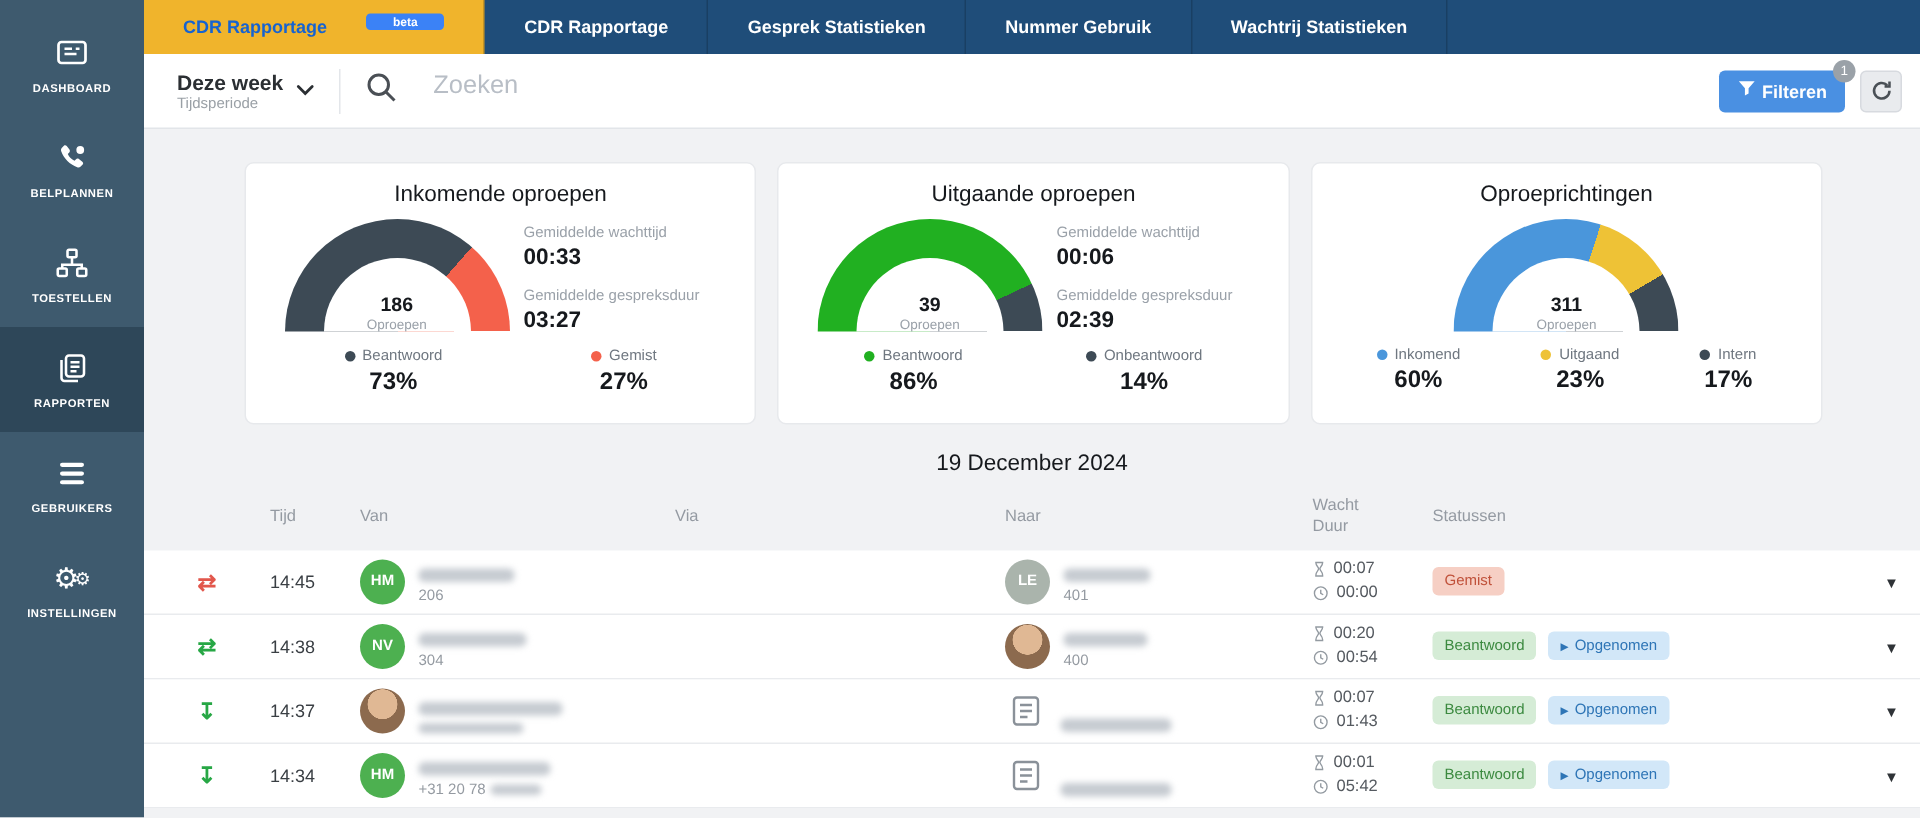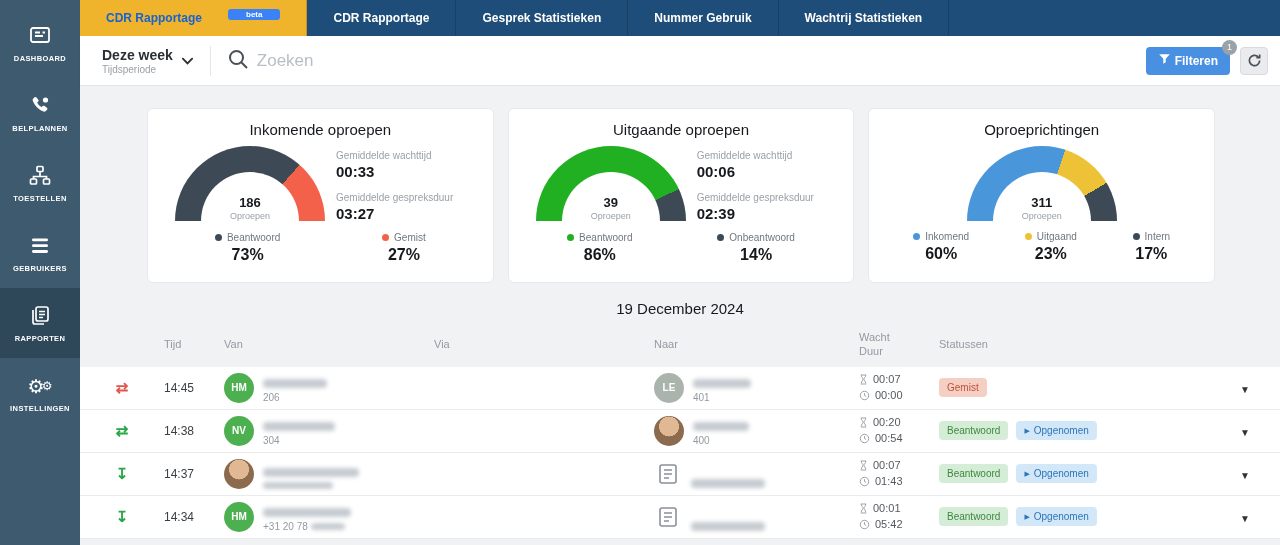--- a/index.html
+++ b/index.html
@@ -1,20 +1,20 @@
 <!DOCTYPE html>
 <html><head>
 <meta charset="utf-8">
 <style>
   * { margin:0; padding:0; box-sizing:border-box; }
   html,body { width:1280px; height:545px; overflow:hidden; font-family:"Liberation Sans", sans-serif; background:#f1f2f4; }
   .app { display:flex; width:1280px; height:545px; }
 
   
-  .sidebar { width:80px; background:#3e5a6e; display:flex; flex-direction:column; flex-shrink:0; padding-top:8px; }
+  .sidebar { width:96px; background:#3e5a6e; display:flex; flex-direction:column; flex-shrink:0; padding-top:8px; }
   .side-item { height:70px; display:flex; flex-direction:column; align-items:center; justify-content:center; gap:5px; cursor:pointer; }
   .side-item.active { background:#2e4759; }
   .side-icon { width:26px; height:26px; display:flex; align-items:center; justify-content:center; color:#fff; }
   .side-icon svg { width:24px; height:24px; }
   .side-label { color:#fff; font-size:7.5px; font-weight:bold; letter-spacing:.4px; }
   .gear-combo { color:#fff; line-height:1; }
 
   
   .main { flex:1; display:flex; flex-direction:column; }
 
@@ -24,21 +24,21 @@
   .tab.active { background:#f0b42c; color:#1663d1; }
   .beta-badge { background:#3b82f6; color:#fff; font-size:8px; font-weight:bold; padding:1px 18px; border-radius:3px; margin-left:6px; position:relative; top:-4px; }
 
   
   .toolbar { height:50px; background:#fff; display:flex; align-items:center; padding:0 12px 0 22px; border-bottom:1px solid #e2e5e9; box-shadow:0 1px 2px rgba(0,0,0,.04); flex-shrink:0; }
   .period { display:flex; align-items:center; gap:8px; cursor:pointer; }
   .period-value { font-size:14px; font-weight:bold; color:#2b2f33; }
   .period-caption { font-size:10px; color:#9aa0a6; margin-top:1px; }
   .chev-icon svg { width:13px; height:10px; }
   .v-div { width:1px; height:30px; background:#e3e6ea; margin:0 16px; }
-  .searchbar { flex:1; display:flex; align-items:center; gap:8px; }
+  .searchbar { flex:1; display:flex; align-items:flex-start; gap:24px; }
   .searchbar input { flex:1; border:none; outline:none; font-size:17px; color:#333; background:transparent; font-family:"Liberation Sans",sans-serif; }
   .searchbar input::placeholder { color:#b8bec6; }
   .filter-wrap { position:relative; margin:0 10px 0 8px; }
   .filter-btn { display:flex; align-items:center; gap:4px; background:#4a90e2; color:#fff; font-size:12px; font-weight:bold; border:none; border-radius:4px; height:28px; padding:0 12px; cursor:pointer; font-family:"Liberation Sans",sans-serif; }
   .filter-badge { position:absolute; top:-7px; right:-7px; width:15px; height:15px; background:#9aa1a8; color:#fff; border-radius:50%; font-size:9px; display:flex; align-items:center; justify-content:center; }
   .refresh-btn { width:28px; height:28px; border-radius:4px; background:#e9ebee; border:1px solid #d7dadf; display:flex; align-items:center; justify-content:center; cursor:pointer; }
 
   
   .content { flex:1; background:#f1f2f4; overflow:hidden; }
 
@@ -123,39 +123,39 @@
       <span class="side-icon">
         <svg viewBox="0 0 24 24" fill="none" stroke="#fff" stroke-width="1.7">
             <rect x="9" y="2.5" width="6" height="5" rx="1"></rect>
             <rect x="2.5" y="15" width="6" height="5" rx="1"></rect>
             <rect x="15.5" y="15" width="6" height="5" rx="1"></rect>
             <path d="M12 7.5V11M5.5 15v-2.5h13V15M12 11v1.5"></path>
           </svg>
       </span>
       <span class="side-label">TOESTELLEN</span>
     </div>
+    <div class="side-item active">
+      <span class="side-icon">
+        <svg viewBox="0 0 24 24" fill="none" stroke="#fff" stroke-width="1.7">
+            <path d="M5 6v12a2 2 0 0 0 2 2h9"></path>
+            <rect x="8" y="3" width="12" height="14" rx="2"></rect>
+            <path d="M11 7.5h6M11 10.5h6M11 13.5h4"></path>
+          </svg>
+      </span>
+      <span class="side-label">RAPPORTEN</span>
+    </div>
     <div class="side-item">
       <span class="side-icon">
         <svg viewBox="0 0 24 24" fill="#fff">
             <rect x="4" y="4.5" width="16" height="2.8" rx="1.4"></rect>
             <rect x="4" y="10.3" width="16" height="2.8" rx="1.4"></rect>
             <rect x="4" y="16.1" width="16" height="2.8" rx="1.4"></rect>
           </svg>
       </span>
       <span class="side-label">GEBRUIKERS</span>
-    </div>
-    <div class="side-item active">
-      <span class="side-icon">
-        <svg viewBox="0 0 24 24" fill="none" stroke="#fff" stroke-width="1.7">
-            <path d="M5 6v12a2 2 0 0 0 2 2h9"></path>
-            <rect x="8" y="3" width="12" height="14" rx="2"></rect>
-            <path d="M11 7.5h6M11 10.5h6M11 13.5h4"></path>
-          </svg>
-      </span>
-      <span class="side-label">RAPPORTEN</span>
     </div>
     <div class="side-item">
       <span class="side-icon gear-combo">
           <span style="font-size:19px;">⚙</span>
           <span style="font-size:12px; margin-left:-3px;">⚙</span>
         </span>
       <span class="side-label">INSTELLINGEN</span>
     </div>
   </aside>
 

